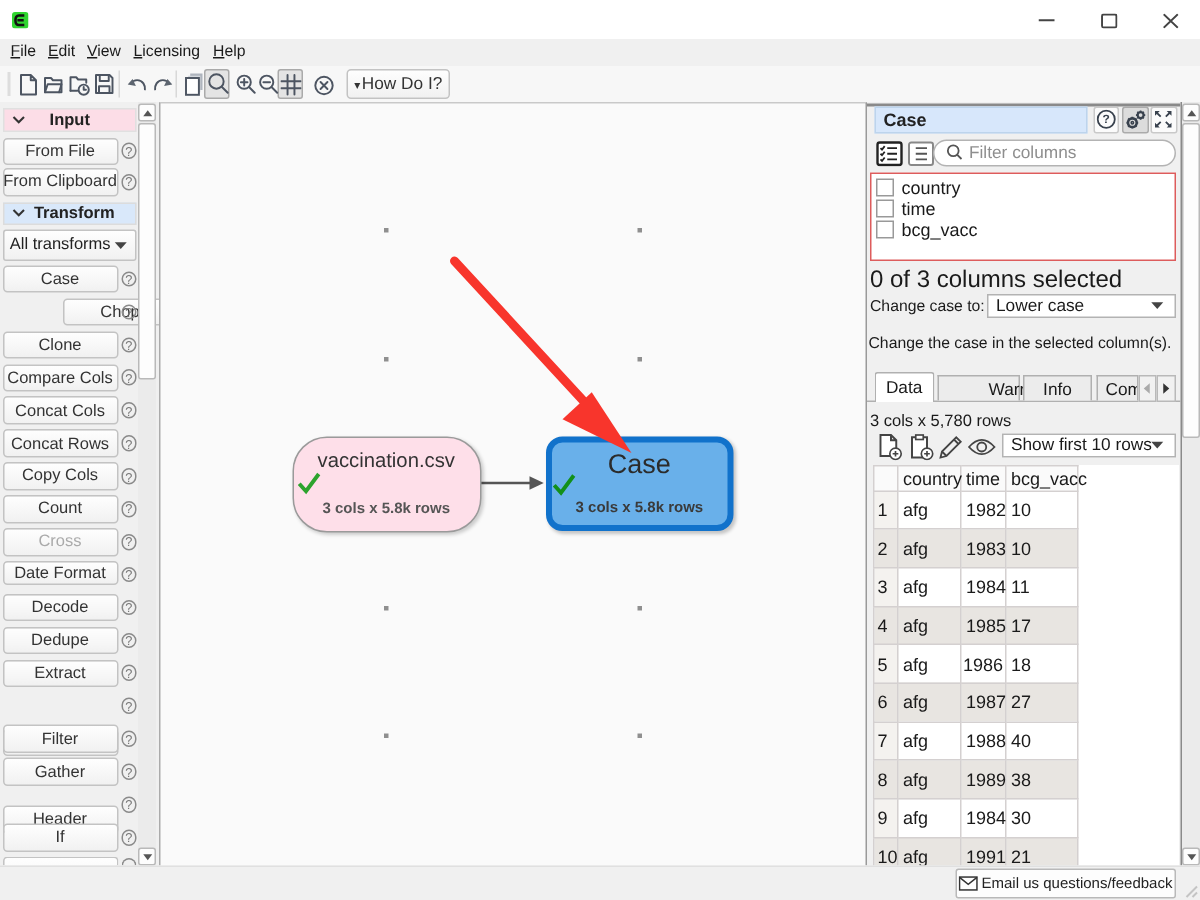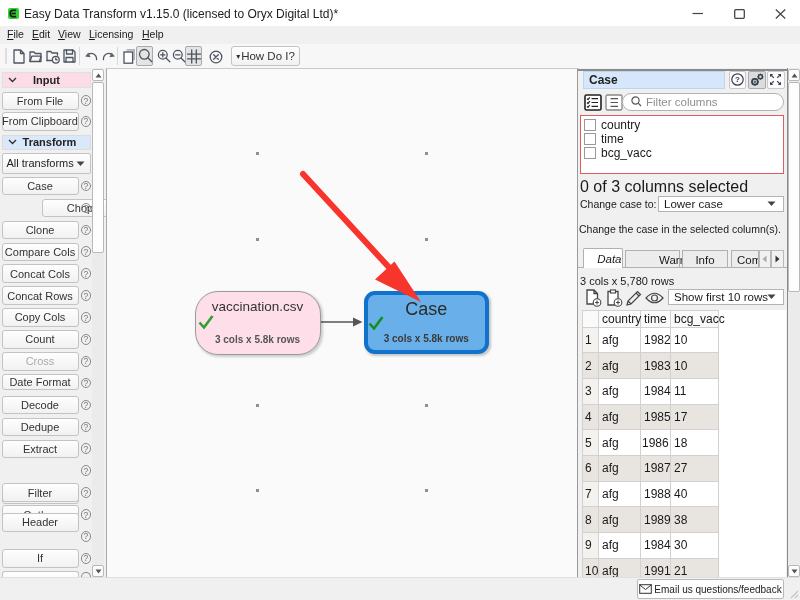--- a/index.html
+++ b/index.html
@@ -17,21 +17,20 @@
 <div id="app">
 
 <div class="abs" style="left:0;top:0;width:800px;height:26px;background:#ffffff;"></div>
 <div class="abs" style="left:8px;top:8px;width:11px;height:11px;">
   <svg width="11" height="11" viewBox="0 0 11 11">
     <rect x="0" y="0" width="11" height="11" rx="2" fill="#2fd42f"></rect>
     <path d="M8.2 2.3 H4.6 Q2.3 2.3 2.3 5.5 Q2.3 8.7 4.6 8.7 H8.2" stroke="#111" stroke-width="1.7" fill="none"></path>
     <path d="M3.6 5.5 H7.8" stroke="#111" stroke-width="1.7" fill="none"></path>
   </svg>
 </div>
-<div class="abs" style="left:24px;top:6.5px;font-size:12px;color:#222;">Easy Data Transform v1.15.0 (licensed to Oryx Digital Ltd)*</div>
 
 <svg class="abs" style="left:692px;top:12px;" width="12" height="3" viewBox="0 0 12 3">
       <path d="M0.5 1.5 H11" stroke="#444" stroke-width="1.2"></path>
     </svg>
 <svg class="abs" style="left:734px;top:9px;" width="11" height="10" viewBox="0 0 11 10">
       <rect x="0.7" y="0.7" width="9.6" height="8.6" rx="1" stroke="#444" stroke-width="1.3" fill="none"></rect>
     </svg>
 <svg class="abs" style="left:775px;top:9px;" width="11" height="10" viewBox="0 0 11 10">
       <path d="M0.8 0.5 L10.2 9.5 M10.2 0.5 L0.8 9.5" stroke="#444" stroke-width="1.2"></path>
     </svg>
@@ -161,21 +160,21 @@
   <div class="abs btn flexc" style="left:1.5px;top:417.7px;width:77px;height:18.5px;font-size:11px;">Dedupe</div>
   <div class="abs" style="left:80.5px;top:421.5px;width:10.8px;height:10.8px;border:1.2px solid #8a8a8a;border-radius:50%;color:#777;font-size:8.5px;display:flex;align-items:center;justify-content:center;">?</div>
   <div class="abs btn flexc" style="left:1.5px;top:439.6px;width:77px;height:18.5px;font-size:11px;">Extract</div>
   <div class="abs" style="left:80.5px;top:443.4px;width:10.8px;height:10.8px;border:1.2px solid #8a8a8a;border-radius:50%;color:#777;font-size:8.5px;display:flex;align-items:center;justify-content:center;">?</div>
   <div class="abs btn flexc" style="left:1.5px;top:461.5px;width:77px;height:18.5px;font-size:11px;margin-top:24px;">Fill</div>
   <div class="abs" style="left:80.5px;top:465.3px;width:10.8px;height:10.8px;border:1.2px solid #8a8a8a;border-radius:50%;color:#777;font-size:8.5px;display:flex;align-items:center;justify-content:center;">?</div>
   <div class="abs btn flexc" style="left:1.5px;top:483.4px;width:77px;height:18.5px;font-size:11px;">Filter</div>
   <div class="abs" style="left:80.5px;top:487.2px;width:10.8px;height:10.8px;border:1.2px solid #8a8a8a;border-radius:50%;color:#777;font-size:8.5px;display:flex;align-items:center;justify-content:center;">?</div>
   <div class="abs btn flexc" style="left:1.5px;top:505.3px;width:77px;height:18.5px;font-size:11px;">Gather</div>
   <div class="abs" style="left:80.5px;top:509.1px;width:10.8px;height:10.8px;border:1.2px solid #8a8a8a;border-radius:50%;color:#777;font-size:8.5px;display:flex;align-items:center;justify-content:center;">?</div>
-  <div class="abs btn flexc" style="left:1.5px;top:513px;width:77px;height:18.5px;font-size:11px;">Header</div>
+  <div class="abs btn flexc" style="left:1.5px;top:537px;width:77px;height:18.5px;font-size:11px;">Header</div>
   <div class="abs" style="left:80.5px;top:531.0px;width:10.8px;height:10.8px;border:1.2px solid #8a8a8a;border-radius:50%;color:#777;font-size:8.5px;display:flex;align-items:center;justify-content:center;">?</div>
   <div class="abs btn flexc" style="left:1.5px;top:549.1px;width:77px;height:18.5px;font-size:11px;">If</div>
   <div class="abs" style="left:80.5px;top:552.9px;width:10.8px;height:10.8px;border:1.2px solid #8a8a8a;border-radius:50%;color:#777;font-size:8.5px;display:flex;align-items:center;justify-content:center;">?</div>
   <div class="abs" style="left:1.5px;top:571px;width:77px;height:6px;background:linear-gradient(#fefefe,#fbfbfb);border:1px solid #c3c3c3;border-bottom:none;border-radius:3px 3px 0 0;"></div>
   <div class="abs" style="left:80.5px;top:571.6px;width:10.8px;height:5.4px;border:1.2px solid #8a8a8a;border-bottom:none;border-radius:5.4px 5.4px 0 0;"></div>
       </div>
 
   <div class="abs" style="left:92px;top:68px;width:11.5px;height:509px;background:#ebebeb;"></div>
   <div class="abs" style="left:92px;top:68.5px;width:11.5px;height:12px;background:#fdfdfd;border:1px solid #b9b9b9;border-radius:2px;"></div>
   <svg class="abs" style="left:94.5px;top:72.5px;" width="7" height="5" viewBox="0 0 7 5">
@@ -290,21 +289,21 @@
   </div>
   <svg class="abs" style="left:767px;top:201px;" width="9" height="6" viewBox="0 0 9 6">
         <path d="M0.5 0.5 L4.5 5 L8.5 0.5 Z" fill="#444"></path>
       </svg>
   <div class="abs" style="left:579px;top:223px;font-size:10.5px;">Change the case in the selected column(s).</div>
 
   <div class="abs" style="left:578px;top:267px;width:208.5px;height:1px;background:#b0b0b0;"></div>
   <div class="abs" style="left:625px;top:250px;width:54.5px;height:17px;background:#ececec;border:1px solid #b0b0b0;border-bottom:none;font-size:11.5px;text-align:center;padding-top:2.5px;padding-left:33px;">Warnings</div>
   <div class="abs" style="left:682px;top:250px;width:46px;height:17px;background:#ececec;border:1px solid #b0b0b0;border-bottom:none;font-size:11.5px;text-align:center;padding-top:2.5px;">Info</div>
   <div class="abs" style="left:731px;top:250px;width:27.5px;height:17px;background:#ececec;border:1px solid #b0b0b0;border-bottom:none;font-size:11.5px;text-align:left;padding:2.5px 0 0 5px;overflow:hidden;">Com</div>
-  <div class="abs" style="left:583px;top:247.5px;width:39.5px;height:20.5px;background:#fff;border:1px solid #b0b0b0;border-bottom:none;border-radius:2px 2px 0 0;font-size:11.5px;text-align:right;padding-top:4px;font-style:italic;">Data</div>
+  <div class="abs" style="left:583px;top:247.5px;width:39.5px;height:20.5px;background:#fff;border:1px solid #b0b0b0;border-bottom:none;border-radius:2px 2px 0 0;font-size:11.5px;text-align:center;padding-top:4px;">Data</div>
   <div class="abs flexc" style="left:758.5px;top:250px;width:12.5px;height:17.5px;background:#f1f1f1;border:1px solid #b9b9b9;">
     <svg width="5" height="8" viewBox="0 0 5 8">
           <path d="M4.5 0.5 L0.5 4 L4.5 7.5 Z" fill="#aaa"></path>
         </svg>
   </div>
   <div class="abs flexc" style="left:771px;top:250px;width:12.5px;height:17.5px;background:#f1f1f1;border:1px solid #b9b9b9;">
     <svg width="5" height="8" viewBox="0 0 5 8">
           <path d="M0.5 0.5 L4.5 4 L0.5 7.5 Z" fill="#333"></path>
         </svg>
   </div>

